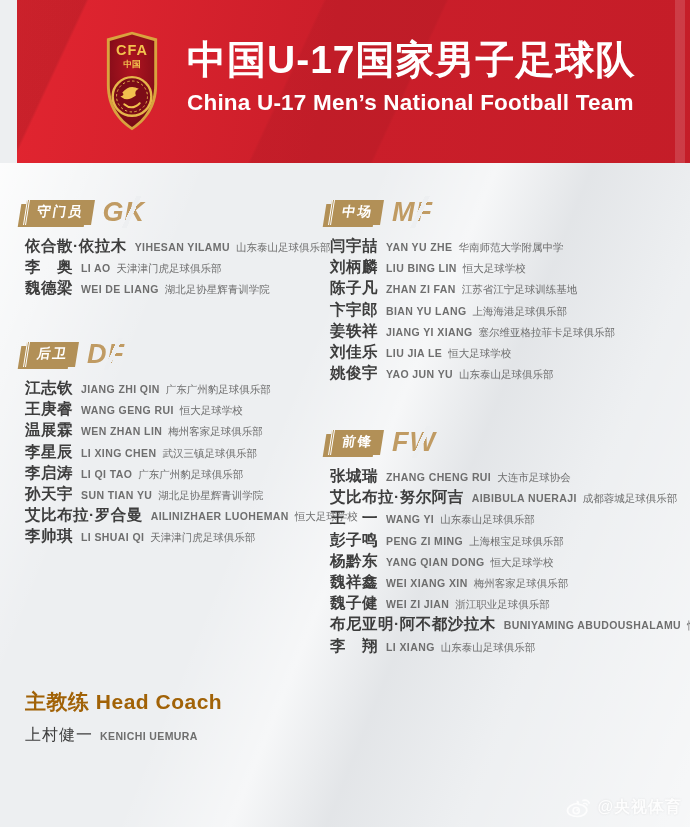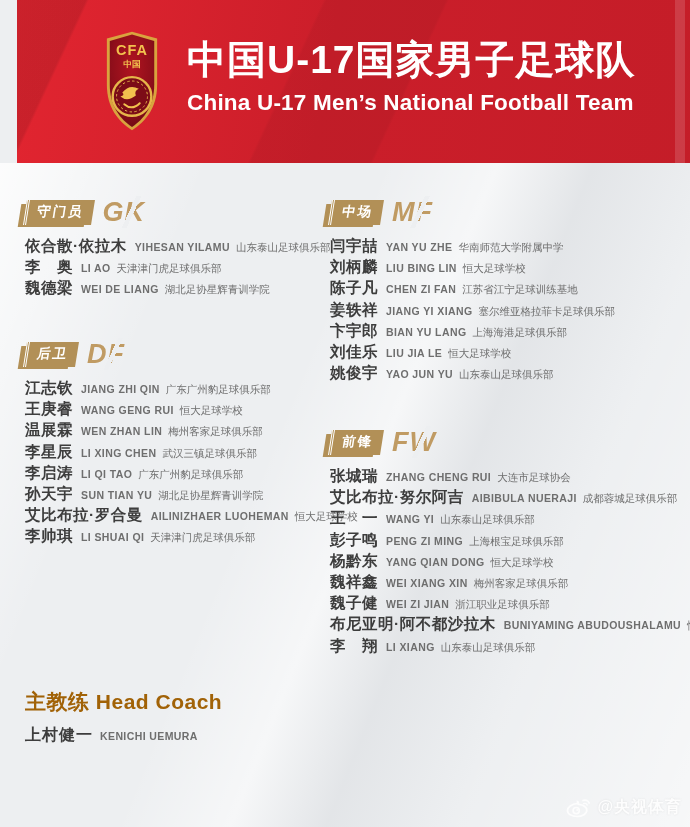--- a/index.html
+++ b/index.html
@@ -76,21 +76,21 @@
   .players { margin-top:10px; }
   .player-row { display:flex; align-items:baseline; height:21.2px; white-space:nowrap; }
   .p-name { font-size:15.5px; font-weight:bold; color:#3d3d3d; letter-spacing:.5px; }
   .p-pinyin { font-size:10.5px; font-weight:600; color:#6e6e6e; margin-left:8px; letter-spacing:.4px; }
   .p-club { font-size:10.5px; color:#6e6e6e; margin-left:6px;text-align:center; }
 
   
   .sec-coach { position:absolute; left:25px; top:688px; }
   .coach-title { font-size:21px; font-weight:800; color:#a16207; letter-spacing:.5px; }
   .coach-row { display:flex; align-items:baseline; margin-top:9px; }
-  .coach-name { font-size:16px; font-weight:bold; color:#3d3d3d; letter-spacing:1px; }
+  .coach-name { font-size:16px; font-weight:normal; color:#3d3d3d; letter-spacing:1px; }
   .coach-pinyin { font-size:10.5px; font-weight:600; color:#6e6e6e; margin-left:7px; letter-spacing:.4px; }
 
   
   .watermark {
     position:absolute; right:8px; bottom:9px; display:flex; align-items:center;
     opacity:.85;
   }
   .wm-icon { width:26px; height:22px; margin-right:5px; }
   .wm-text { color:#ffffff; font-size:16px; font-weight:bold; letter-spacing:1px;
              text-shadow:0 0 2px rgba(160,160,160,.35); }
@@ -223,34 +223,34 @@
   </div>
 
   <div class="player-row">
     <span class="p-name">刘柄麟</span>
     <span class="p-pinyin">LIU BING LIN</span>
     <span class="p-club">恒大足球学校</span>
   </div>
 
   <div class="player-row">
     <span class="p-name">陈子凡</span>
-    <span class="p-pinyin">CHEN ZI FAN</span>
+    <span class="p-pinyin">ZHAN ZI FAN</span>
     <span class="p-club">江苏省江宁足球训练基地</span>
+  </div>
+
+  <div class="player-row">
+    <span class="p-name">卞宇郎</span>
+    <span class="p-pinyin">BIAN YU LANG</span>
+    <span class="p-club">上海海港足球俱乐部</span>
   </div>
 
   <div class="player-row">
     <span class="p-name">姜轶祥</span>
     <span class="p-pinyin">JIANG YI XIANG</span>
     <span class="p-club">塞尔维亚格拉菲卡足球俱乐部</span>
-  </div>
-
-  <div class="player-row">
-    <span class="p-name">卞宇郎</span>
-    <span class="p-pinyin">BIAN YU LANG</span>
-    <span class="p-club">上海海港足球俱乐部</span>
   </div>
 
   <div class="player-row">
     <span class="p-name">刘佳乐</span>
     <span class="p-pinyin">LIU JIA LE</span>
     <span class="p-club">恒大足球学校</span>
   </div>
 
   <div class="player-row">
     <span class="p-name">姚俊宇</span>

